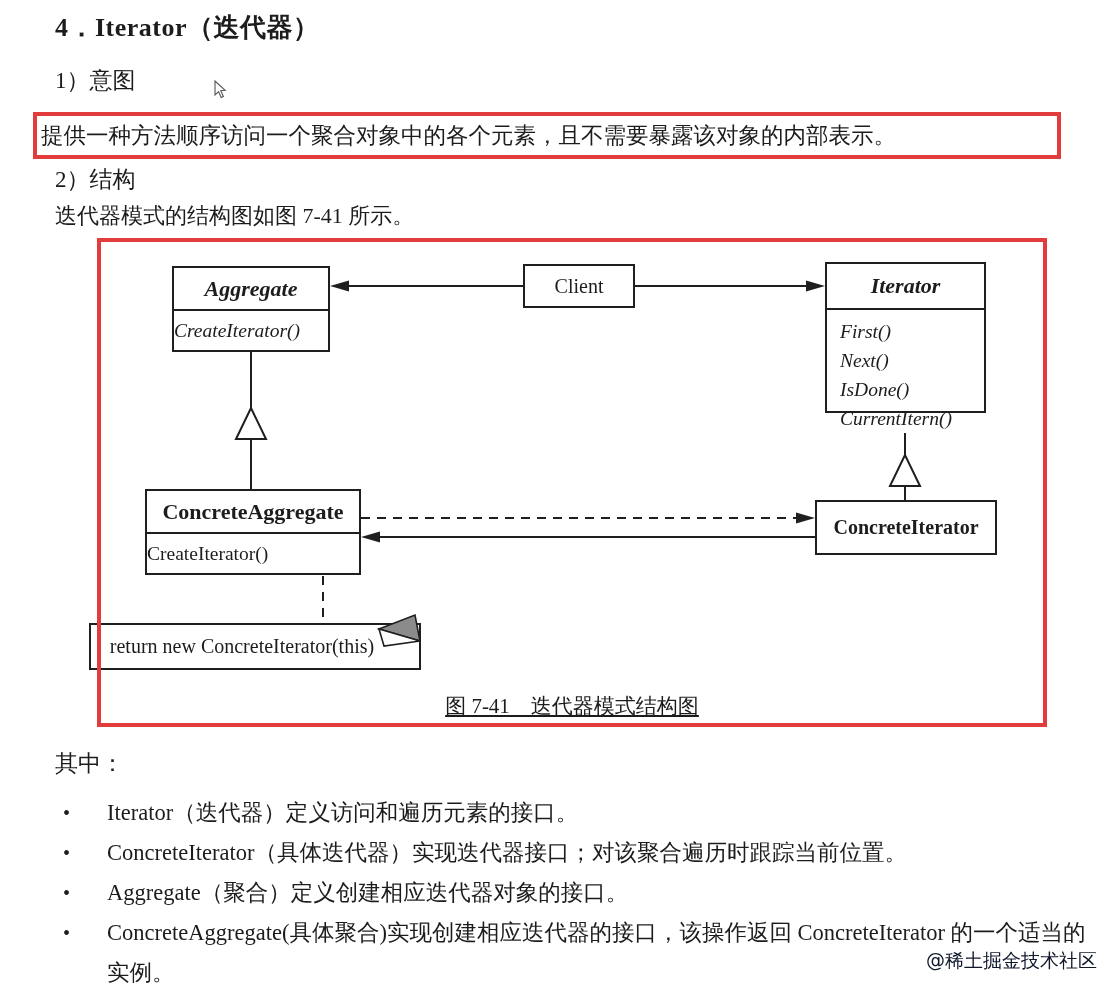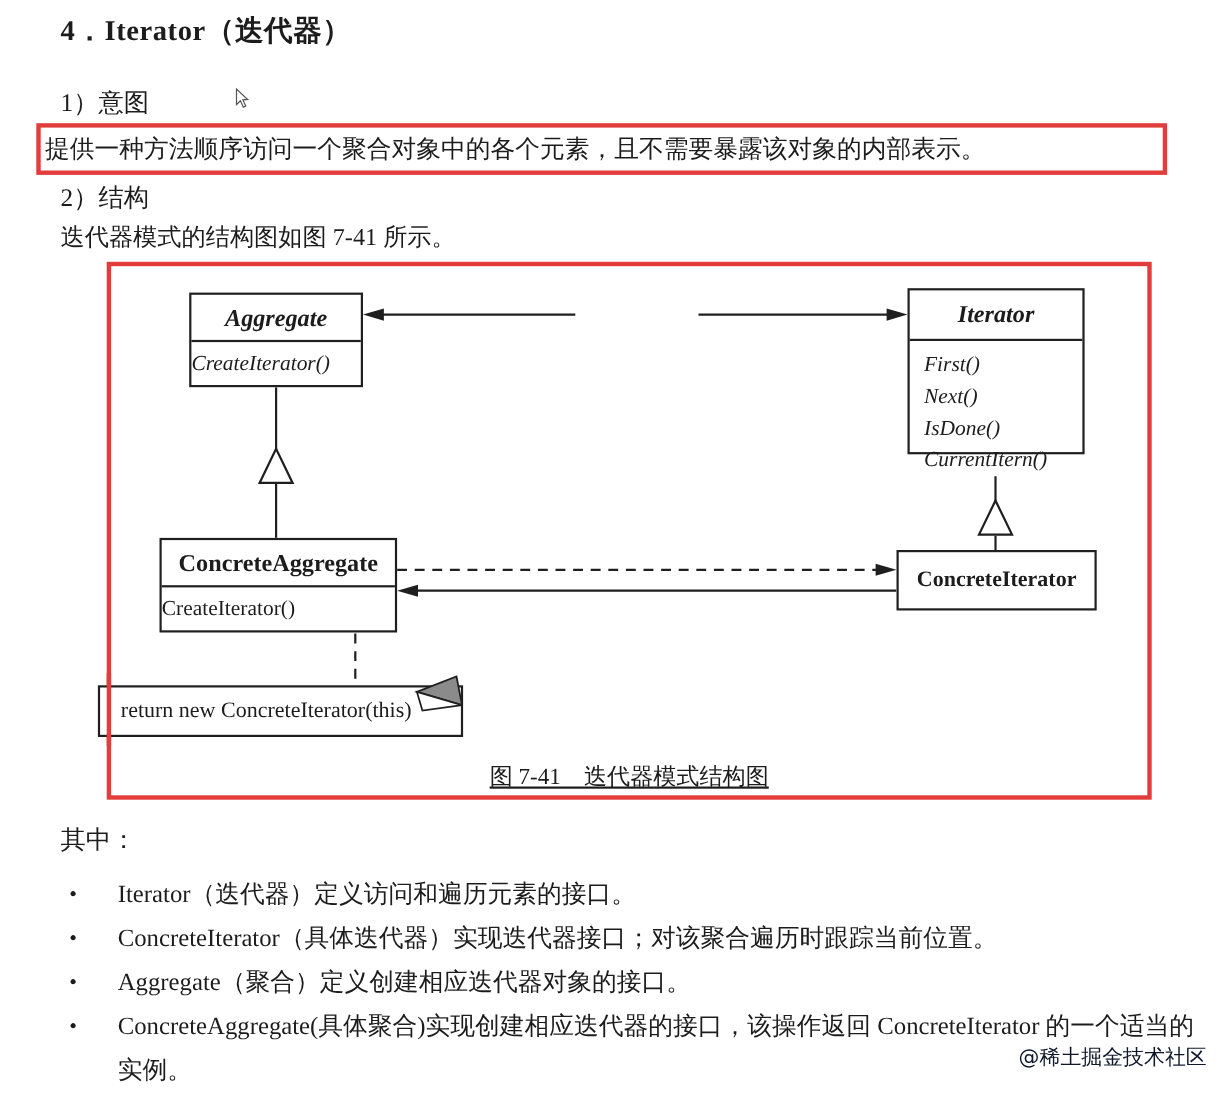--- a/index.html
+++ b/index.html
@@ -3,21 +3,21 @@
 <meta charset="utf-8">
 <style>
   html,body{margin:0;padding:0;background:#fff;}
   .page{
     position:relative;width:1111px;height:999px;background:#ffffff;
     font-family:"Liberation Serif","DejaVu Serif",serif;color:#1c1c1c;overflow:hidden;
   }
   .abs{position:absolute;}
   .h1{left:55px;top:10px;font-size:26px;font-weight:bold;letter-spacing:.5px;}
   .subhead{font-size:23px;}
-  .sec1{left:55px;top:78px;}
+  .sec1{left:55px;top:65px;}
   .cursor-wrap{left:212px;top:80px;width:16px;height:20px;}
   .intent-box{
     left:33px;top:112px;width:1028px;height:47px;border:4px solid #e23c3c;
     display:flex;align-items:center;box-sizing:border-box;
   }
   .intent-box span{font-size:22.5px;padding-left:4px;white-space:nowrap;}
   .sec2{left:55px;top:164px;}
   .intro{left:55px;top:201px;font-size:22px;}
   
   .diagram-box{
@@ -114,20 +114,23 @@
       </g>
     </svg>
 
     <div class="uml-class" style="left:71px;top:24px;width:158px;height:86px;">
       <div class="uml-title italic" style="height:41px;">Aggregate</div>
       <div class="uml-methods" style="height:41px;">
         <div class="uml-method-single italic">CreateIterator()</div>
       </div>
     </div>
 
+    <div class="uml-class" style="left:422px;top:22px;width:112px;height:44px;">
+      <div class="single-comp client-box">Client</div>
+    </div>
 
     <div class="uml-class" style="left:724px;top:20px;width:161px;height:151px;">
       <div class="uml-title italic" style="height:44px;">Iterator</div>
       <div class="uml-methods iter-methods" style="height:123px;">
         <div>First()</div>
         <div>Next()</div>
         <div>IsDone()</div>
         <div>CurrentItern()</div>
       </div>
     </div>

